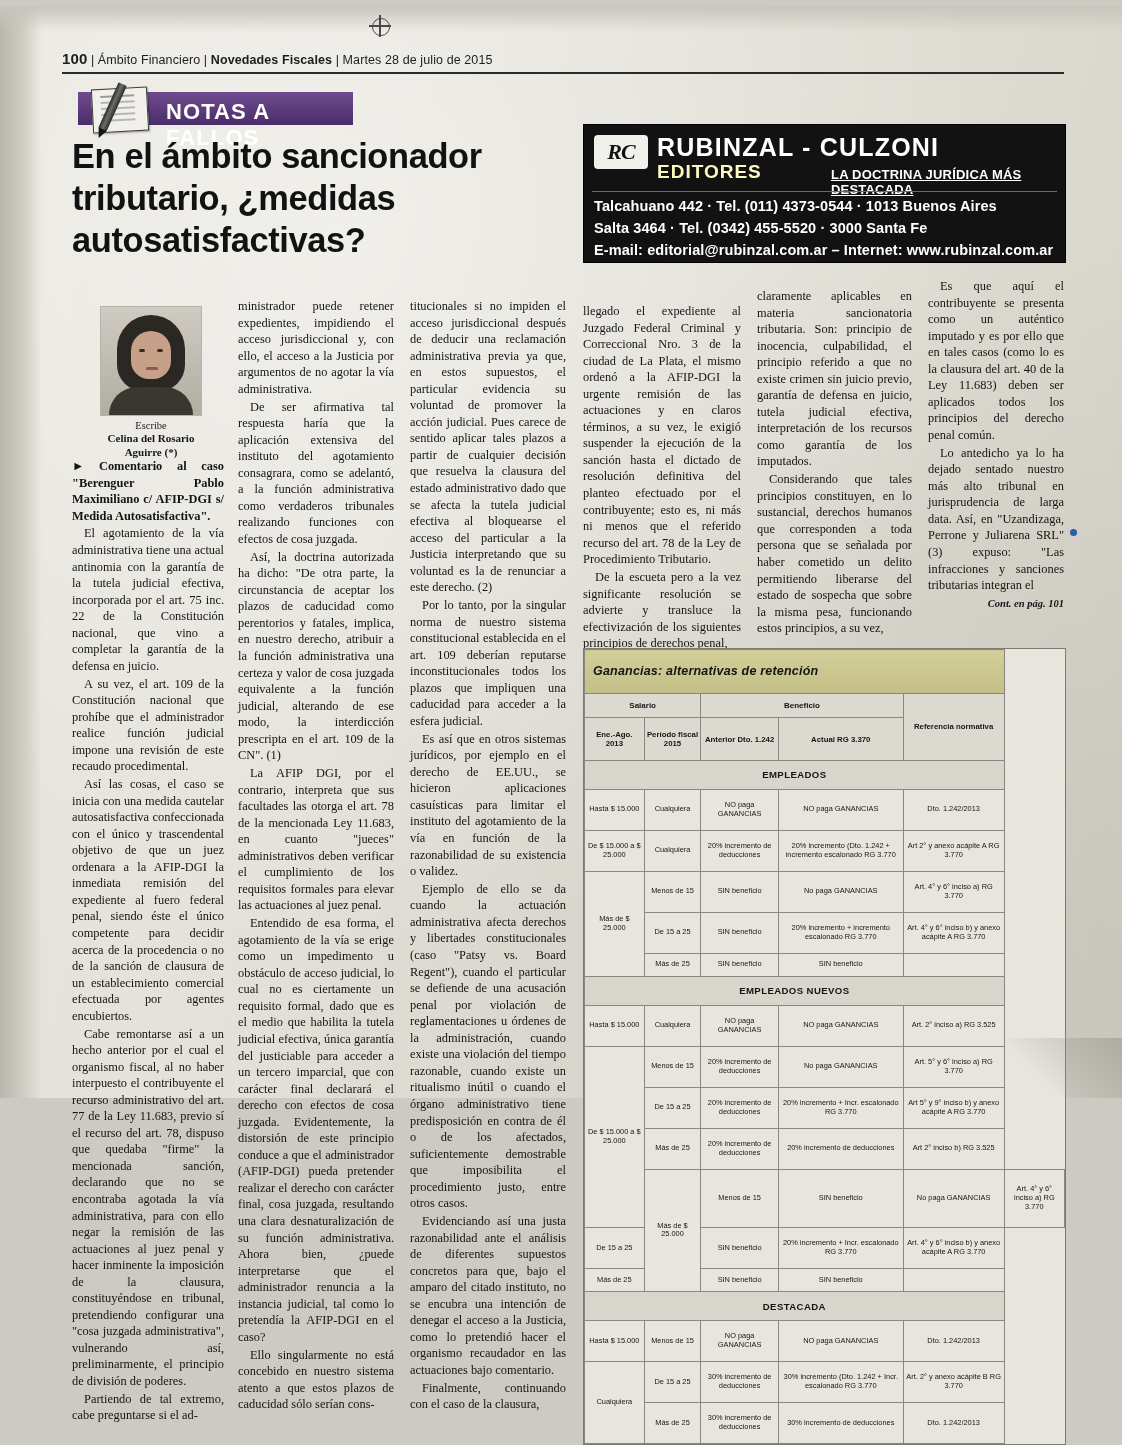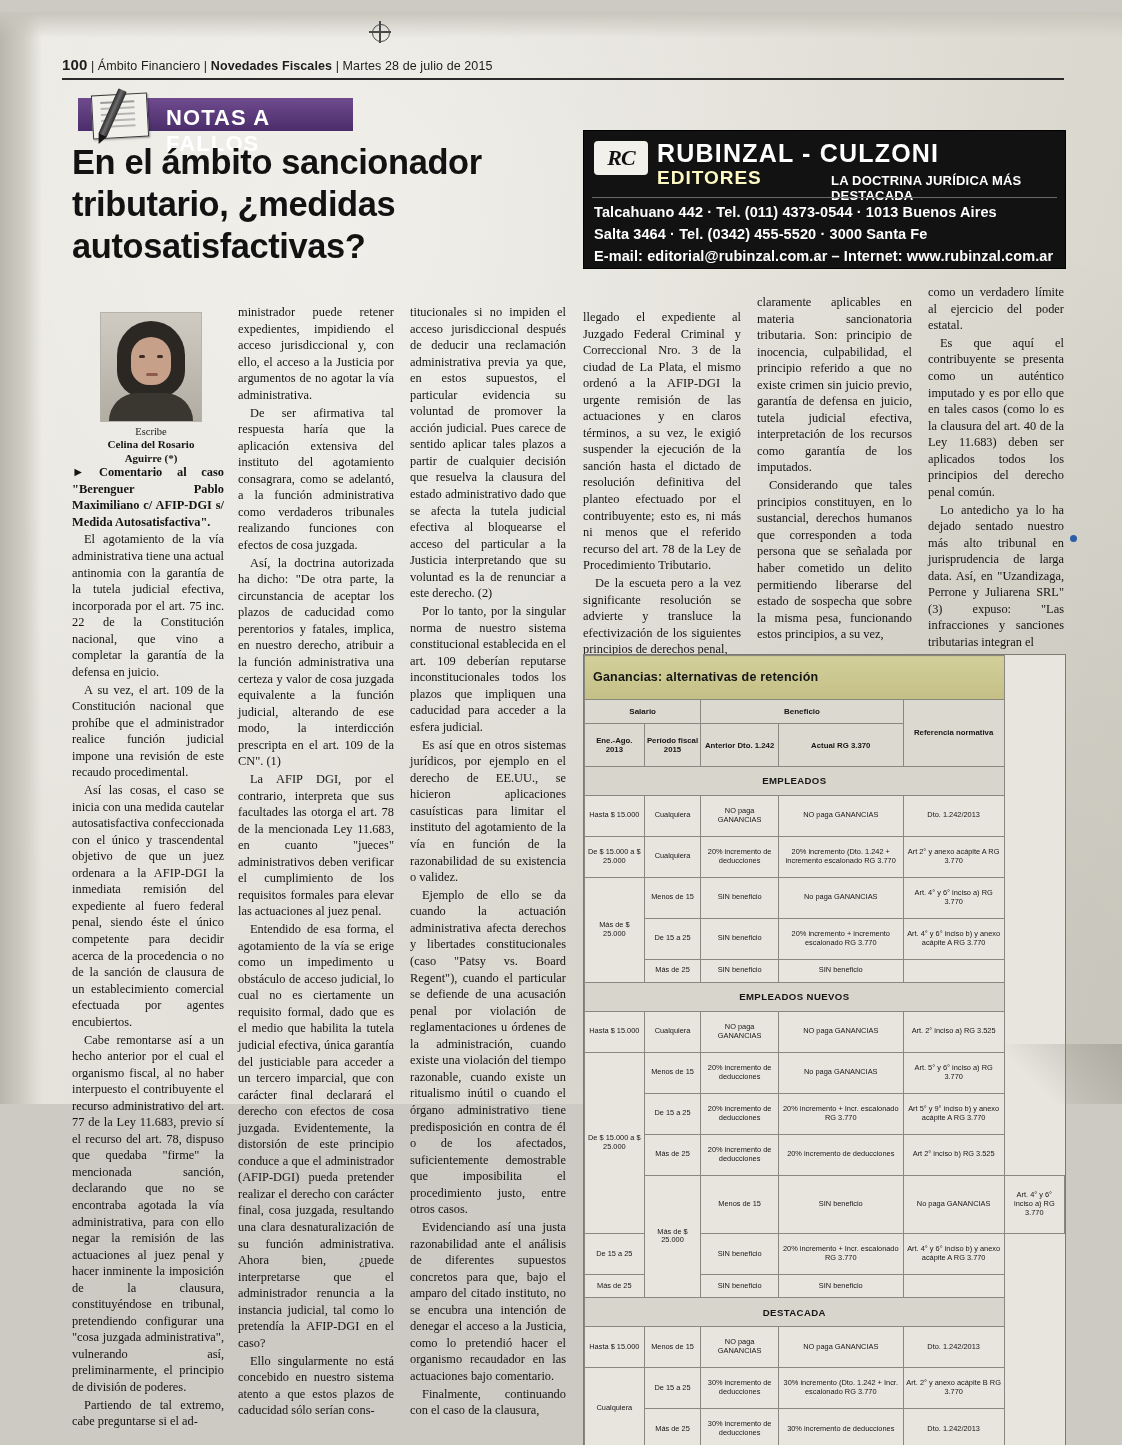--- a/index.html
+++ b/index.html
@@ -4,21 +4,21 @@
 <style>
   html,body{margin:0;padding:0;}
   body{
     width:1122px;height:1445px;
     background:#cdcac3;
     font-family:"Liberation Serif", serif;
     color:#1b1b1b;
     overflow:hidden;
   }
   .page{
-    position:absolute;left:0;top:12px;width:1122px;height:1092px;
+    position:absolute;left:0;top:6px;width:1122px;height:1092px;
     background:linear-gradient(105deg,#e8e6df 0%,#e3e1d9 35%,#dedbd2 70%,#d4d1c7 100%);
   }
   .paper-tint{
     position:absolute;inset:0;
     background:radial-gradient(ellipse at 30% 20%, rgba(255,255,255,0.45), rgba(255,255,255,0) 60%),
                radial-gradient(ellipse at 85% 90%, rgba(0,0,0,0.07), rgba(0,0,0,0) 55%);
     pointer-events:none;
   }
   .edge-left{
     position:absolute;left:0;top:0;width:42px;height:100%;
@@ -116,21 +116,21 @@
     color:#fff;letter-spacing:1.2px;
   }
   .ad .sub{
     position:absolute;left:73px;top:36px;
     font-family:"Liberation Sans", sans-serif;font-weight:bold;font-size:19px;
     color:#fef9c3;letter-spacing:1px;
   }
   .ad .tag{
     position:absolute;left:247px;top:42px;
     font-family:"Liberation Sans", sans-serif;font-weight:bold;font-size:13px;
-    color:#fff;letter-spacing:0.2px;
+    color:#fff;letter-spacing:0.2px;text-decoration:underline;
   }
   .ad .divider{
     position:absolute;left:8px;top:66px;width:465px;height:1px;background:#6a6a6a;
   }
   .ad .line{
     position:absolute;left:10px;
     font-family:"Liberation Sans", sans-serif;font-weight:bold;font-size:14.5px;
     color:#fff;letter-spacing:0.1px;white-space:nowrap;
   }
   .ad .l1{top:73px;}
@@ -207,21 +207,21 @@
   table.t{
     width:100%;height:100%;border-collapse:collapse;
     font-family:"Liberation Sans", sans-serif;
     font-size:7.4px;line-height:1.18;color:#151515;
   }
   table.t td,table.t th{
     border:1px solid #8a8780;text-align:center;vertical-align:middle;padding:1px 2px;
   }
   .t .title{
     background:linear-gradient(180deg,#d3cf9a 0%,#c3bf86 100%);
-    font-weight:bold;font-size:12.5px;text-align:left;padding:3px 8px;
+    font-style:italic;font-weight:bold;font-size:12.5px;text-align:left;padding:3px 8px;
     letter-spacing:0.2px;
   }
   .t .hd{
     background:#dcd9d1;font-weight:bold;font-size:8px;
   }
   .t .hd2{
     background:#dcd9d1;font-weight:bold;font-size:7.8px;
   }
   .t .section{
     background:#d8d5cd;font-weight:bold;font-size:9.6px;letter-spacing:0.4px;
@@ -325,21 +325,20 @@
     <p class="noind">llegado el expediente al Juzgado Federal Criminal y Correccional Nro. 3 de la ciudad de La Plata, el mismo ordenó a la AFIP-DGI la urgente remisión de las actuaciones y en claros términos, a su vez, le exigió suspender la ejecución de la sanción hasta el dictado de resolución definitiva del planteo efectuado por el contribuyente; esto es, ni más ni menos que el referido recurso del art. 78 de la Ley de Procedimiento Tributario.</p>
     <p>De la escueta pero a la vez significante resolución se advierte y transluce la efectivización de los siguientes principios de derechos penal,</p>
   </div>
 
   <div class="col" id="col5">
     <p class="noind">claramente aplicables en materia sancionatoria tributaria. Son: principio de inocencia, culpabilidad, el principio referido a que no existe crimen sin juicio previo, garantía de defensa en juicio, tutela judicial efectiva, interpretación de los recursos como garantía de los imputados.</p>
     <p>Considerando que tales principios constituyen, en lo sustancial, derechos humanos que corresponden a toda persona que se señalada por haber cometido un delito permitiendo liberarse del estado de sospecha que sobre la misma pesa, funcionando estos principios, a su vez,</p>
   </div>
 
   <div class="col" id="col6">
-    <p class="noind">como un verdadero límite al ejercicio del poder estatal.</p>
     <p>Es que aquí el contribuyente se presenta como un auténtico imputado y es por ello que en tales casos (como lo es la clausura del art. 40 de la Ley 11.683) deben ser aplicados todos los principios del derecho penal común.</p>
     <p>Lo antedicho ya lo ha dejado sentado nuestro más alto tribunal en jurisprudencia de larga data. Así, en "Uzandizaga, Perrone y Juliarena SRL" (3) expuso: "Las infracciones y sanciones tributarias integran el</p>
     <div class="contnote">Cont. en pág. 101</div>
   </div>
 
   <div class="bluedot"></div>
 
   <div class="tbl-wrap">
     <table class="t">
       <tbody>

